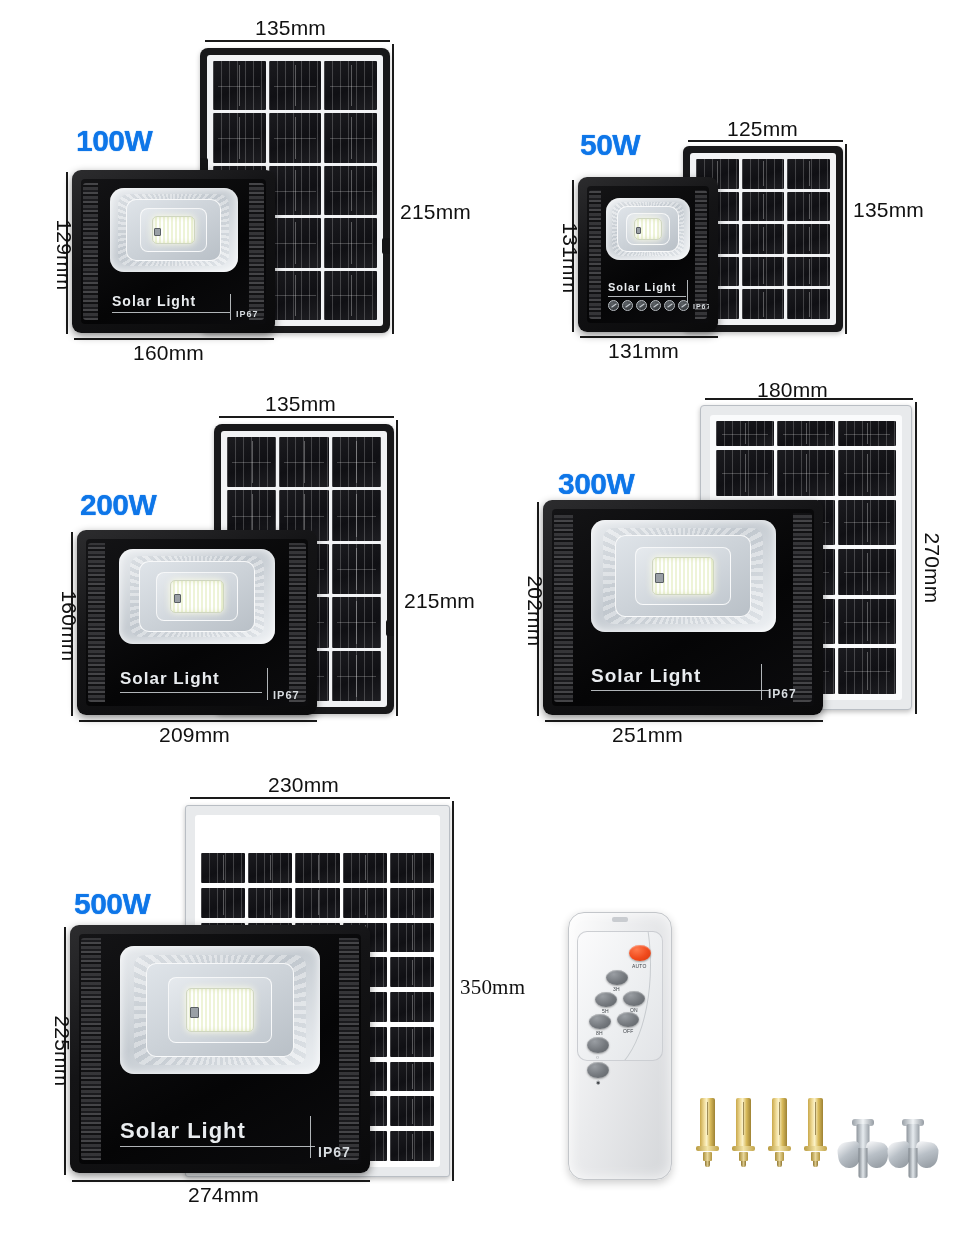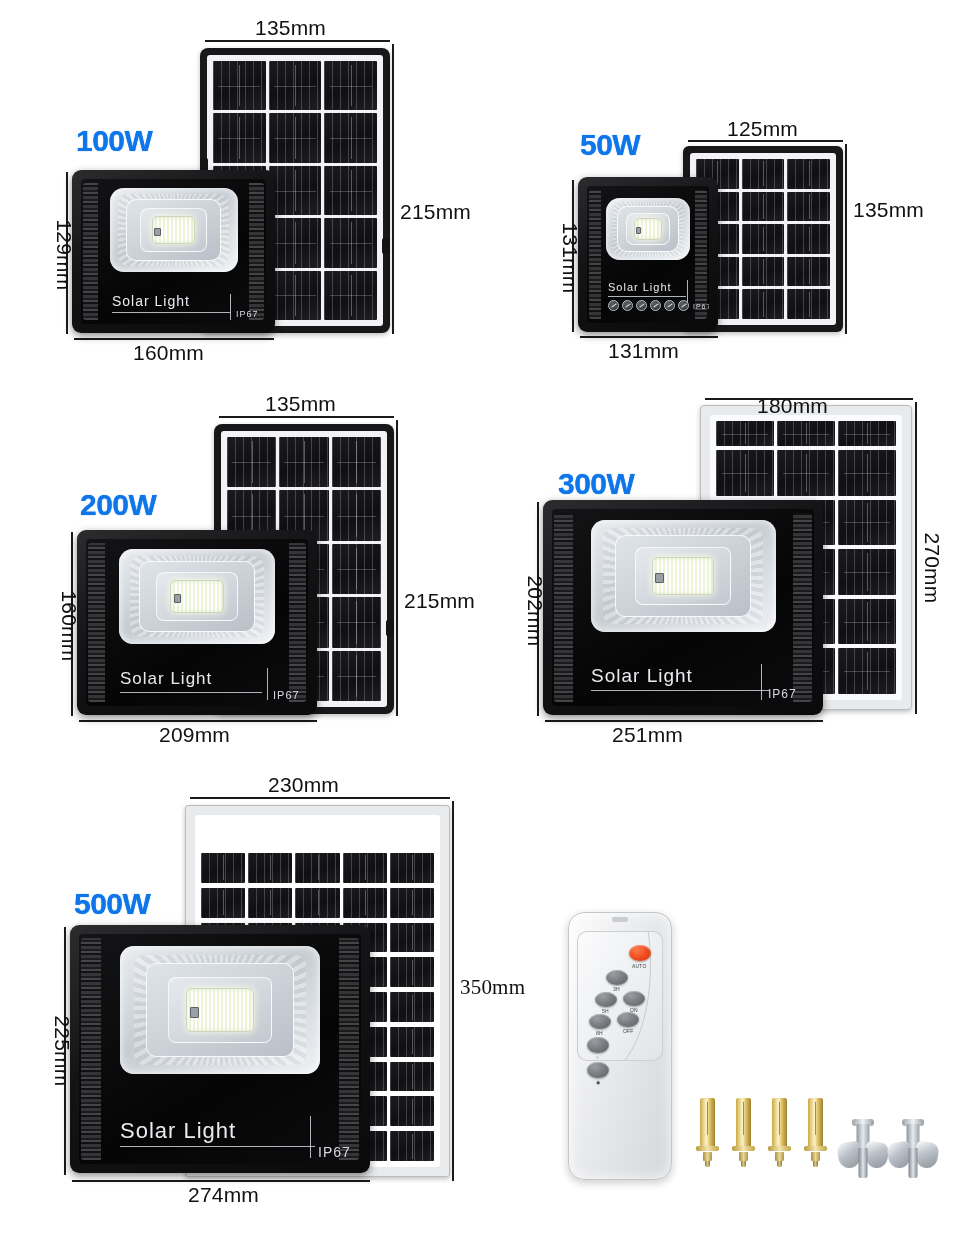--- a/index.html
+++ b/index.html
@@ -6,21 +6,21 @@
   body {
     width: 960px; height: 1240px;
     background: #ffffff;
     font-family: "Liberation Sans", sans-serif;
     position: relative;
     overflow: hidden;
   }
   .stage { position: absolute; inset: 0; }
 
   
-  .abs { position: absolute; }
+  .abs { position: absolute; font-weight: bold; }
 
   
   .dim {
     position: absolute;
     color: #111;
     font-size: 21px;
     letter-spacing: .2px;
     white-space: nowrap;
     font-family: "Liberation Sans", sans-serif;
   }
@@ -578,21 +578,21 @@
         <div class="brand" style="margin-bottom:8px;">
           <span class="bname" style="font-size:19px; padding-left:30px;">Solar Light</span>
           <span class="rule" style="width:178px; margin-left:30px;"></span>
           <span class="tick" style="left:200px; top:-2px; height:36px;"></span>
           <span class="ip" style="font-size:12px; left:207px; top:22px;">IP67</span>
         </div>
       </div>
     </div>
 
     <div class="ln h" style="left:705px; top:398px; width:208px;"></div>
-    <div class="dim" style="left:757px; top:394px;">180mm</div>
+    <div class="dim" style="left:757px; top:378px;">180mm</div>
 
     <div class="ln v" style="left:915px; top:402px; height:312px;"></div>
     <div class="dim vert" style="left:882px; top:556px; width:100px; text-align:center;">270mm</div>
 
     <div class="ln v" style="left:537px; top:502px; height:214px;"></div>
     <div class="dim vert" style="left:485px; top:599px; width:100px; text-align:center;">202mm</div>
 
     <div class="ln h" style="left:545px; top:720px; width:278px;"></div>
     <div class="dim" style="left:612px; top:723px;">251mm</div>
 

